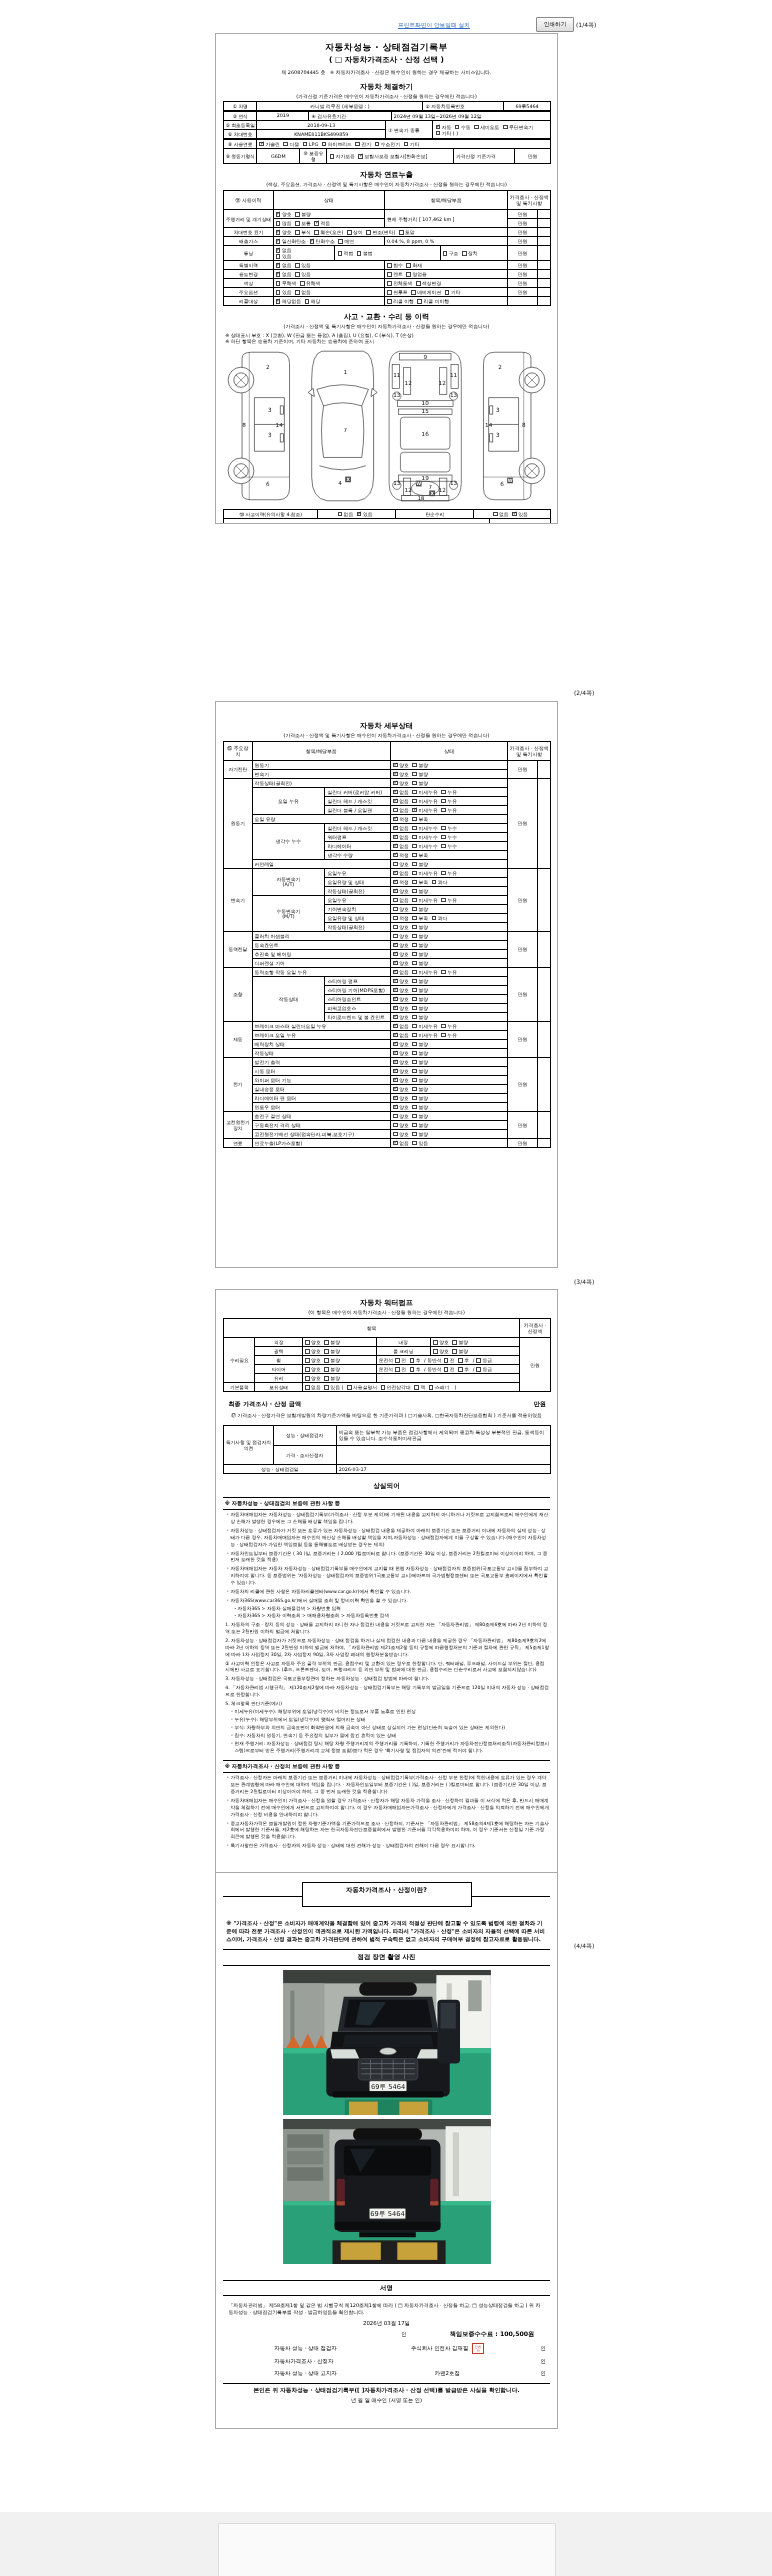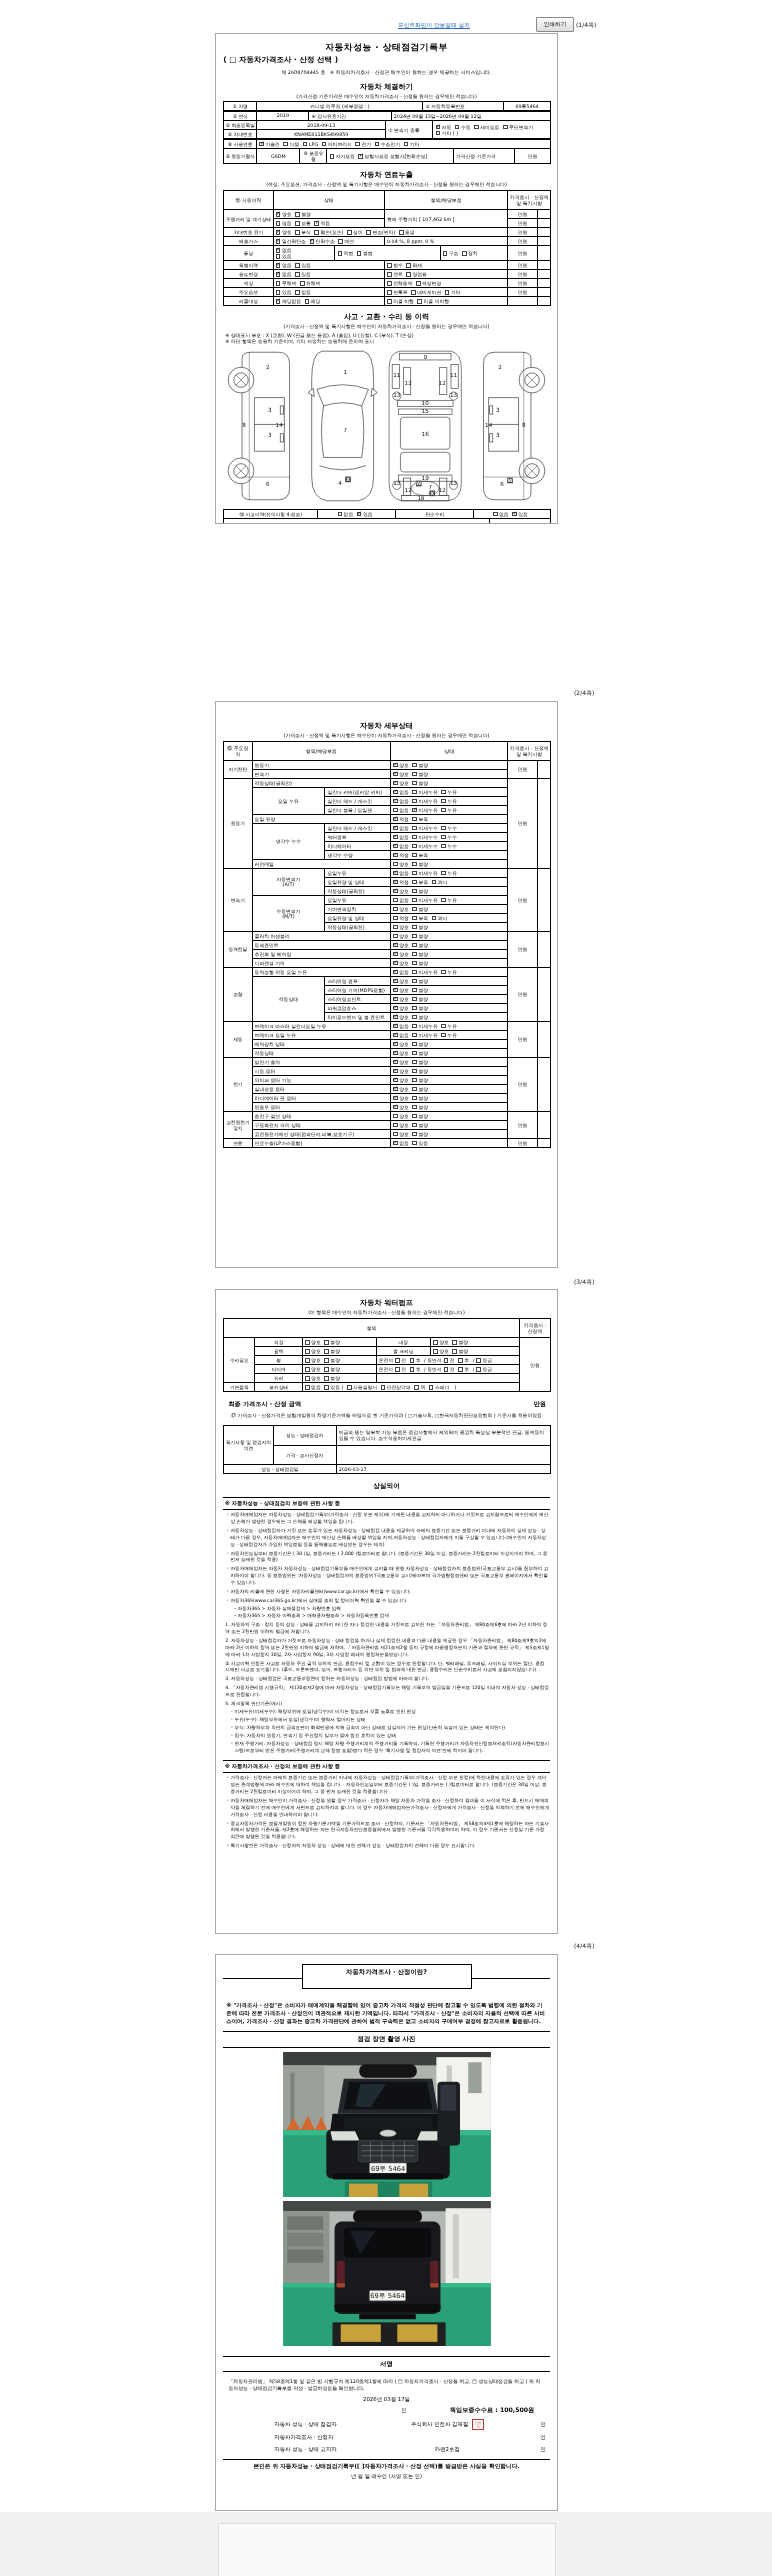--- a/index.html
+++ b/index.html
@@ -5,21 +5,21 @@
   html,body{margin:0;padding:0}
   body{width:773px;height:2576px;position:relative;background:#fff;
        font-family:"DejaVu Sans","Liberation Sans",sans-serif;color:#000;overflow:hidden}
   .toplink{position:absolute;top:21.6px;left:398px;font-size:5.7px;color:#2e6cc0;text-decoration:underline}
   .printbtn{position:absolute;top:17px;left:536px;width:36px;height:13px;background:linear-gradient(#fdfdfd,#dcdcdc);
        border:0.5px solid #8a8a8a;font-size:5.7px;text-align:center;line-height:12px;border-radius:1px}
   .pgind{position:absolute;font-size:6px;color:#111}
   .page{position:absolute;left:215px;width:343px;background:#fff;border:0.5px solid #a9a9a9;
         box-sizing:border-box;padding:6.2px 7.2px;overflow:hidden}
   .doctitle{text-align:center;font-size:8.8px;font-weight:bold;letter-spacing:0.5px;margin-top:2.1px}
-  .doctitle2{text-align:left;font-size:7.5px;font-weight:bold;margin-top:1px}
+  .doctitle2{text-align:center;font-size:7.5px;font-weight:bold;margin-top:1px}
   .docno{text-align:center;font-size:4.9px;margin-top:4.1px}
   .sec{text-align:center;font-size:7.2px;font-weight:bold;margin:6.2px 0 1px}
   .note{text-align:center;font-size:4.8px;margin:1px 0 2.6px}
   table{border-collapse:collapse;width:328px;table-layout:fixed;margin:0 auto}
   table.merge{margin-top:-0.5px}
   td{border:0.5px solid #000;font-size:4.8px;padding:1px 2.1px;vertical-align:middle;word-wrap:break-word}
   .tb{border:1px solid #000}
   td.hd{text-align:center;font-weight:normal;background:#fff;font-size:4.9px;padding:3.1px 1px}
   td.lb{text-align:center;font-size:4.7px;padding:1px 1px}
   td.sb{text-align:center;white-space:pre-line}
@@ -45,21 +45,21 @@
   .boxtitlewrap{position:relative;height:27px;margin-top:3.1px}
   .boxtitlewrap .rule{position:absolute;top:13.4px;left:0;width:100%;border-top:1px solid #000}
   .boxtitle{position:absolute;left:50%;transform:translateX(-50%);top:0;width:170px;height:25px;
             border:1px solid #000;background:#fff;text-align:center;font-weight:bold;font-size:6.4px;
             padding-top:3.1px;box-sizing:border-box}
   .explain{font-size:5.4px;line-height:1.55;margin:9.3px 3.1px 5.2px;font-weight:bold}
   .photohead{text-align:center;font-weight:bold;font-size:6.4px;border-top:1px solid #000;
              border-bottom:0.5px solid #000;padding:3.1px 0;margin-top:5.2px}
   .photo{display:block;margin:4.1px auto 1px}
   .sighead{text-align:center;font-weight:bold;font-size:6.4px;border-top:1px solid #000;
-           border-bottom:0.5px solid #000;padding:2.6px 0;margin-top:10px}
+           border-bottom:0.5px solid #000;padding:2.6px 0;margin-top:16px}
   .sigintro{font-size:4.9px;margin:5.2px 5.2px 2.1px;line-height:1.5}
   .sigdate{text-align:center;font-size:5.4px;margin-top:4.1px}
   .feeline{position:relative;height:11.3px;margin-top:2.1px}
   .feeseal{position:absolute;left:178px;top:1.5px;font-size:5.2px}
   .fee{position:absolute;right:15.5px;top:0;font-size:6.2px;font-weight:bold}
   .sigrow{display:flex;align-items:center;padding:2.1px 4.1px;font-size:5.4px}
   .sigrole{margin-left:47px;width:88px}
   .sigval{flex:1;text-align:center}
   .sigseal{width:13.4px;text-align:right;font-size:5.2px}
   .stamp{display:inline-block;width:11.3px;height:11.3px;border:1px solid #c0392b;color:#c0392b;font-size:3.3px;
@@ -791,21 +791,21 @@
       <div class="nc">◦ 침수: 자동차의 원동기, 변속기 등 주요장치 일부가 물에 잠긴 흔적이 있는 상태</div>
       <div class="nc">◦ 현재 주행거리: 자동차성능 · 상태점검 당시 해당 차량 주행거리계의 주행거리를 기록하되, 기록한 주행거리가 자동차전산정보처리조직(자동차관리정보시스템)으로부터 받은 주행거리(주행거리계 교체 정보 포함)보다 적은 경우 '특기사항 및 점검자의 의견'란에 적어야 합니다.</div>
       <div class="nhead">※ 자동차가격조사 · 산정의 보증에 관한 사항 등</div>
       <div class="nb">◦ 가격조사 · 산정자는 아래의 보증기간 또는 보증거리 이내에 자동차성능 · 상태점검기록부(가격조사 · 산정 부분 한정)에 적힌내용에 오류가 있는 경우 계약 또는 관계법령에 따라 매수인에 대하여 책임을 집니다.  ·  자동차인도일부터 보증기간은 (      )일, 보증거리는 (      )킬로미터로 합니다. (보증기간은 30일 이상, 보증거리는 2천킬로미터 이상이어야 하며, 그 중 먼저 도래한 것을 적용합니다)</div>
       <div class="nb">◦ 자동차매매업자는 매수인이 가격조사 · 산정을 원할 경우 가격조사 · 산정자가 해당 자동차 가격을 조사 · 산정하여 결과를 이 서식에 적은 후, 반드시 매매계약을 체결하기 전에 매수인에게 서면으로 고지하여야 합니다. 이 경우 자동차매매업자는가격조사 · 산정자에게 가격조사 · 산정을 의뢰하기 전에 매수인에게 가격조사 · 산정 비용을 안내하여야 합니다.</div>
       <div class="nb">◦ 중고자동차가격은 보험개발원이 정한 차량기준가액을 기준가격으로 조사 · 산정하되, 기준서는 「자동차관리법」 제58조의4제1호에 해당하는 자는 기술사회에서 발행한 기준서를, 제2호에 해당하는 자는 한국자동차진단보증협회에서 발행한 기준서를 각각적용하여야 하며, 이 경우 기준서는 산정일 기준 가장 최근에 발행된 것을 적용합니다.</div>
       <div class="nb">◦ 특기사항란은 가격조사 · 산정자의 자동차 성능 · 상태에 대한 견해가 성능 · 상태점검자의 견해이 다른 경우 표시합니다.</div>
     </div>
 </div>
 
-<div class="page" style="top:1954px;height:557px">
+<div class="page" style="top:1872px;height:557px">
   <div class="boxtitlewrap">
     <div class="rule"></div>
     <div class="boxtitle">자동차가격조사 · 산정이란?</div>
   </div>
   <div class="explain">※ "가격조사 · 산정"은 소비자가 매매계약을 체결함에 있어 중고차 가격의 적절성 판단에 참고할 수 있도록 법령에 의한 절차와 기준에 따라 전문 가격조사 · 산정인이 객관적으로 제시한 가액입니다. 따라서 "가격조사 · 산정"은 소비자의 자율적 선택에 따른 서비스이며, 가격조사 · 산정 결과는 중고차 가격판단에 관하여 법적 구속력은 없고 소비자의 구매여부 결정에 참고자료로 활용됩니다.</div>
 
   <div class="photohead">점검 장면 촬영 사진</div>
 
   <svg class="photo" width="208" height="145" viewBox="0 0 404 282">
     <rect width="404" height="282" fill="#aeb3ae"></rect>

